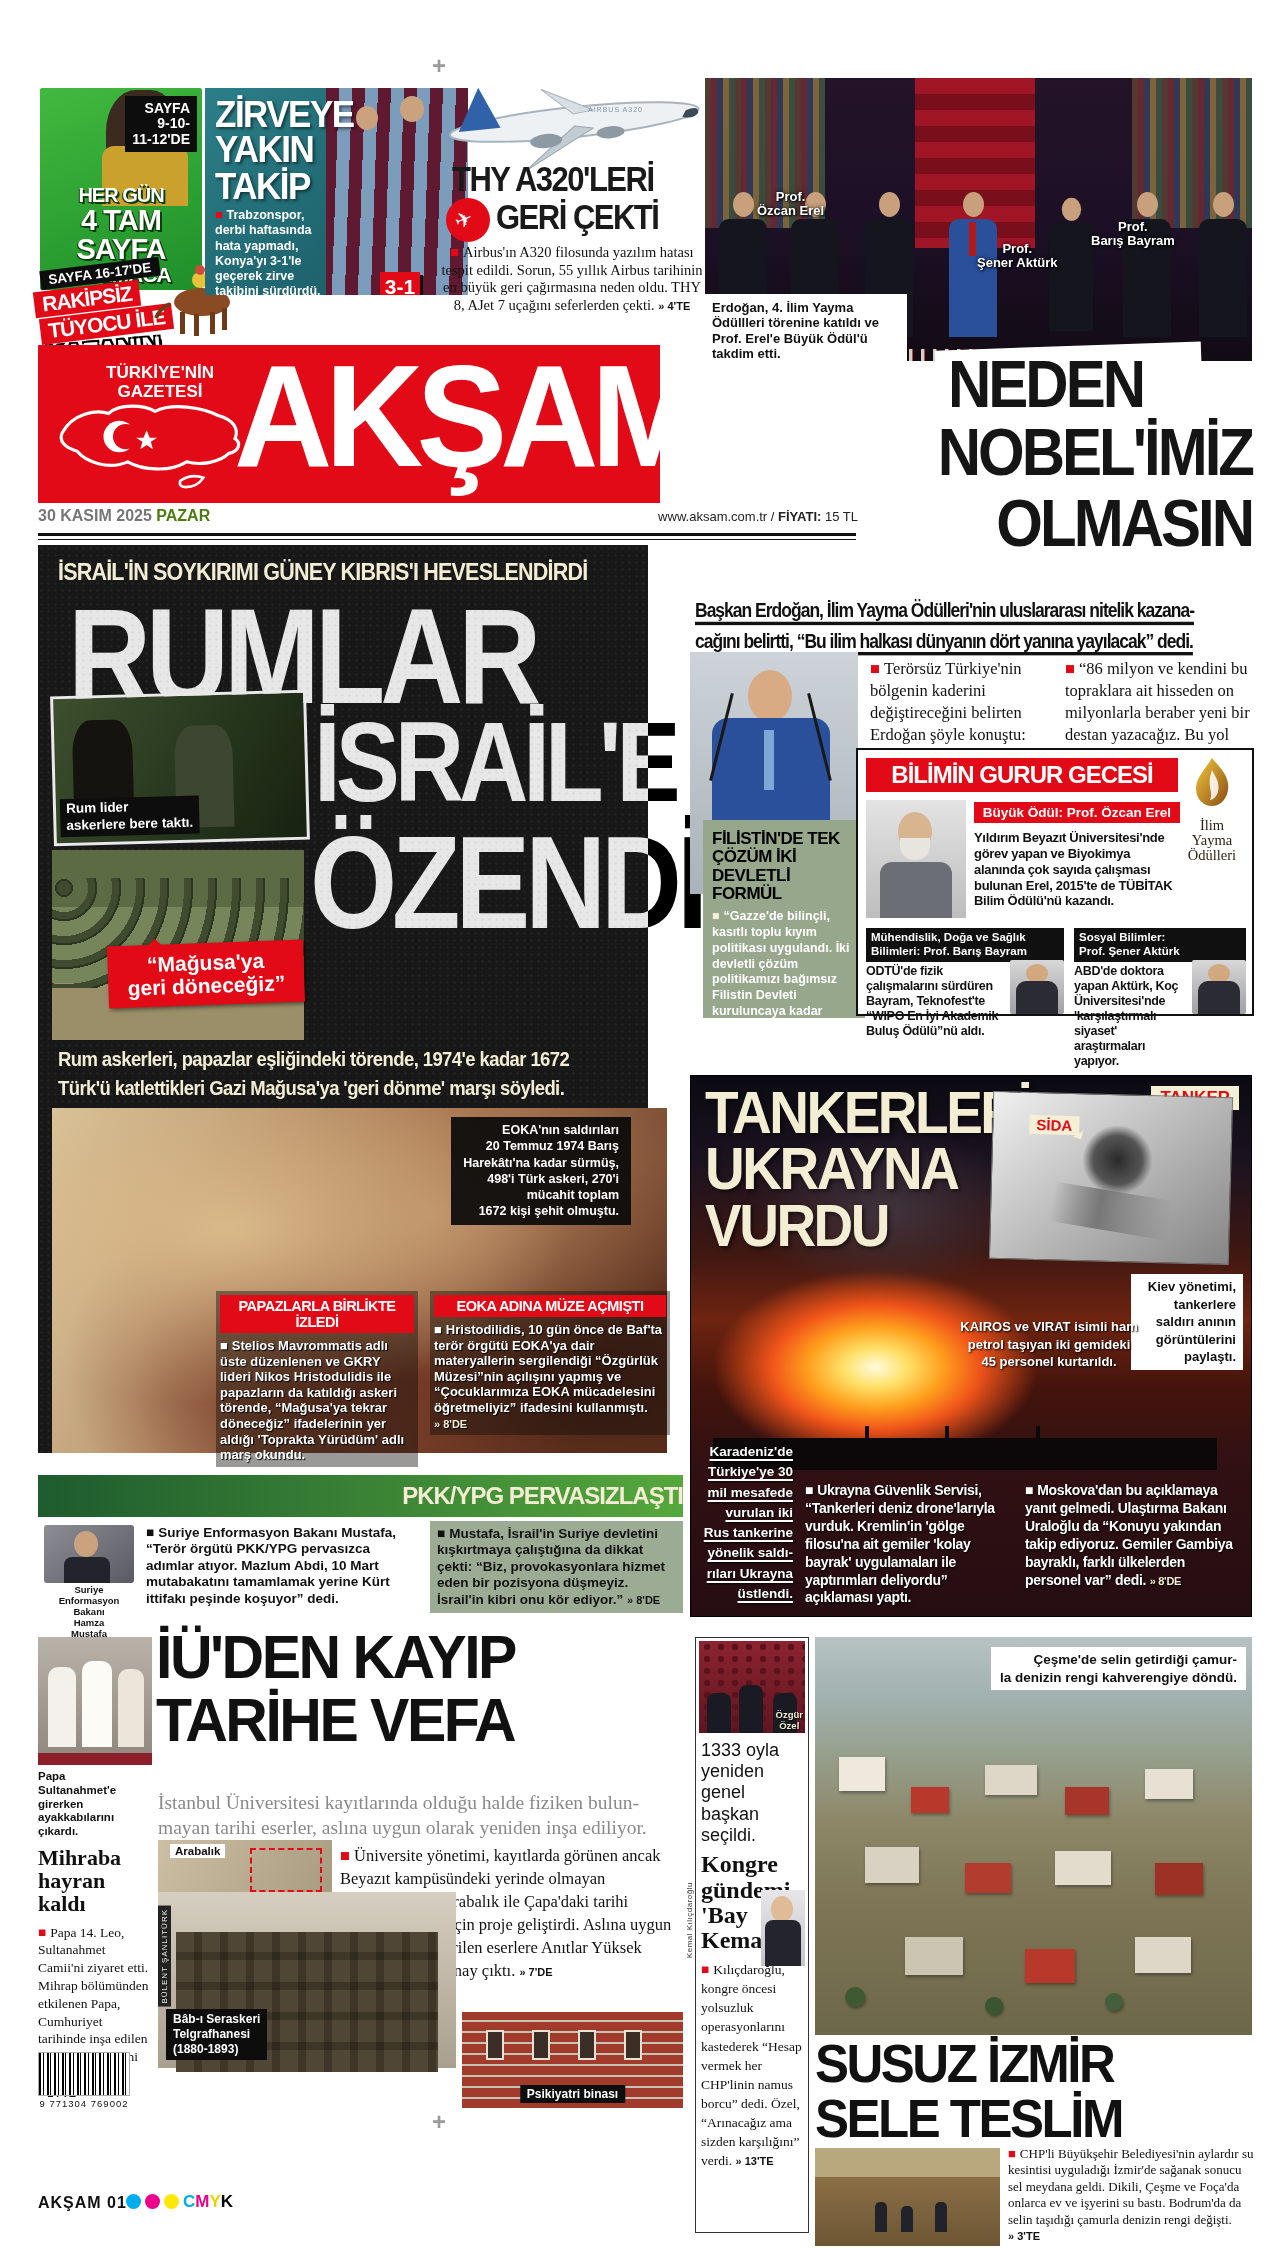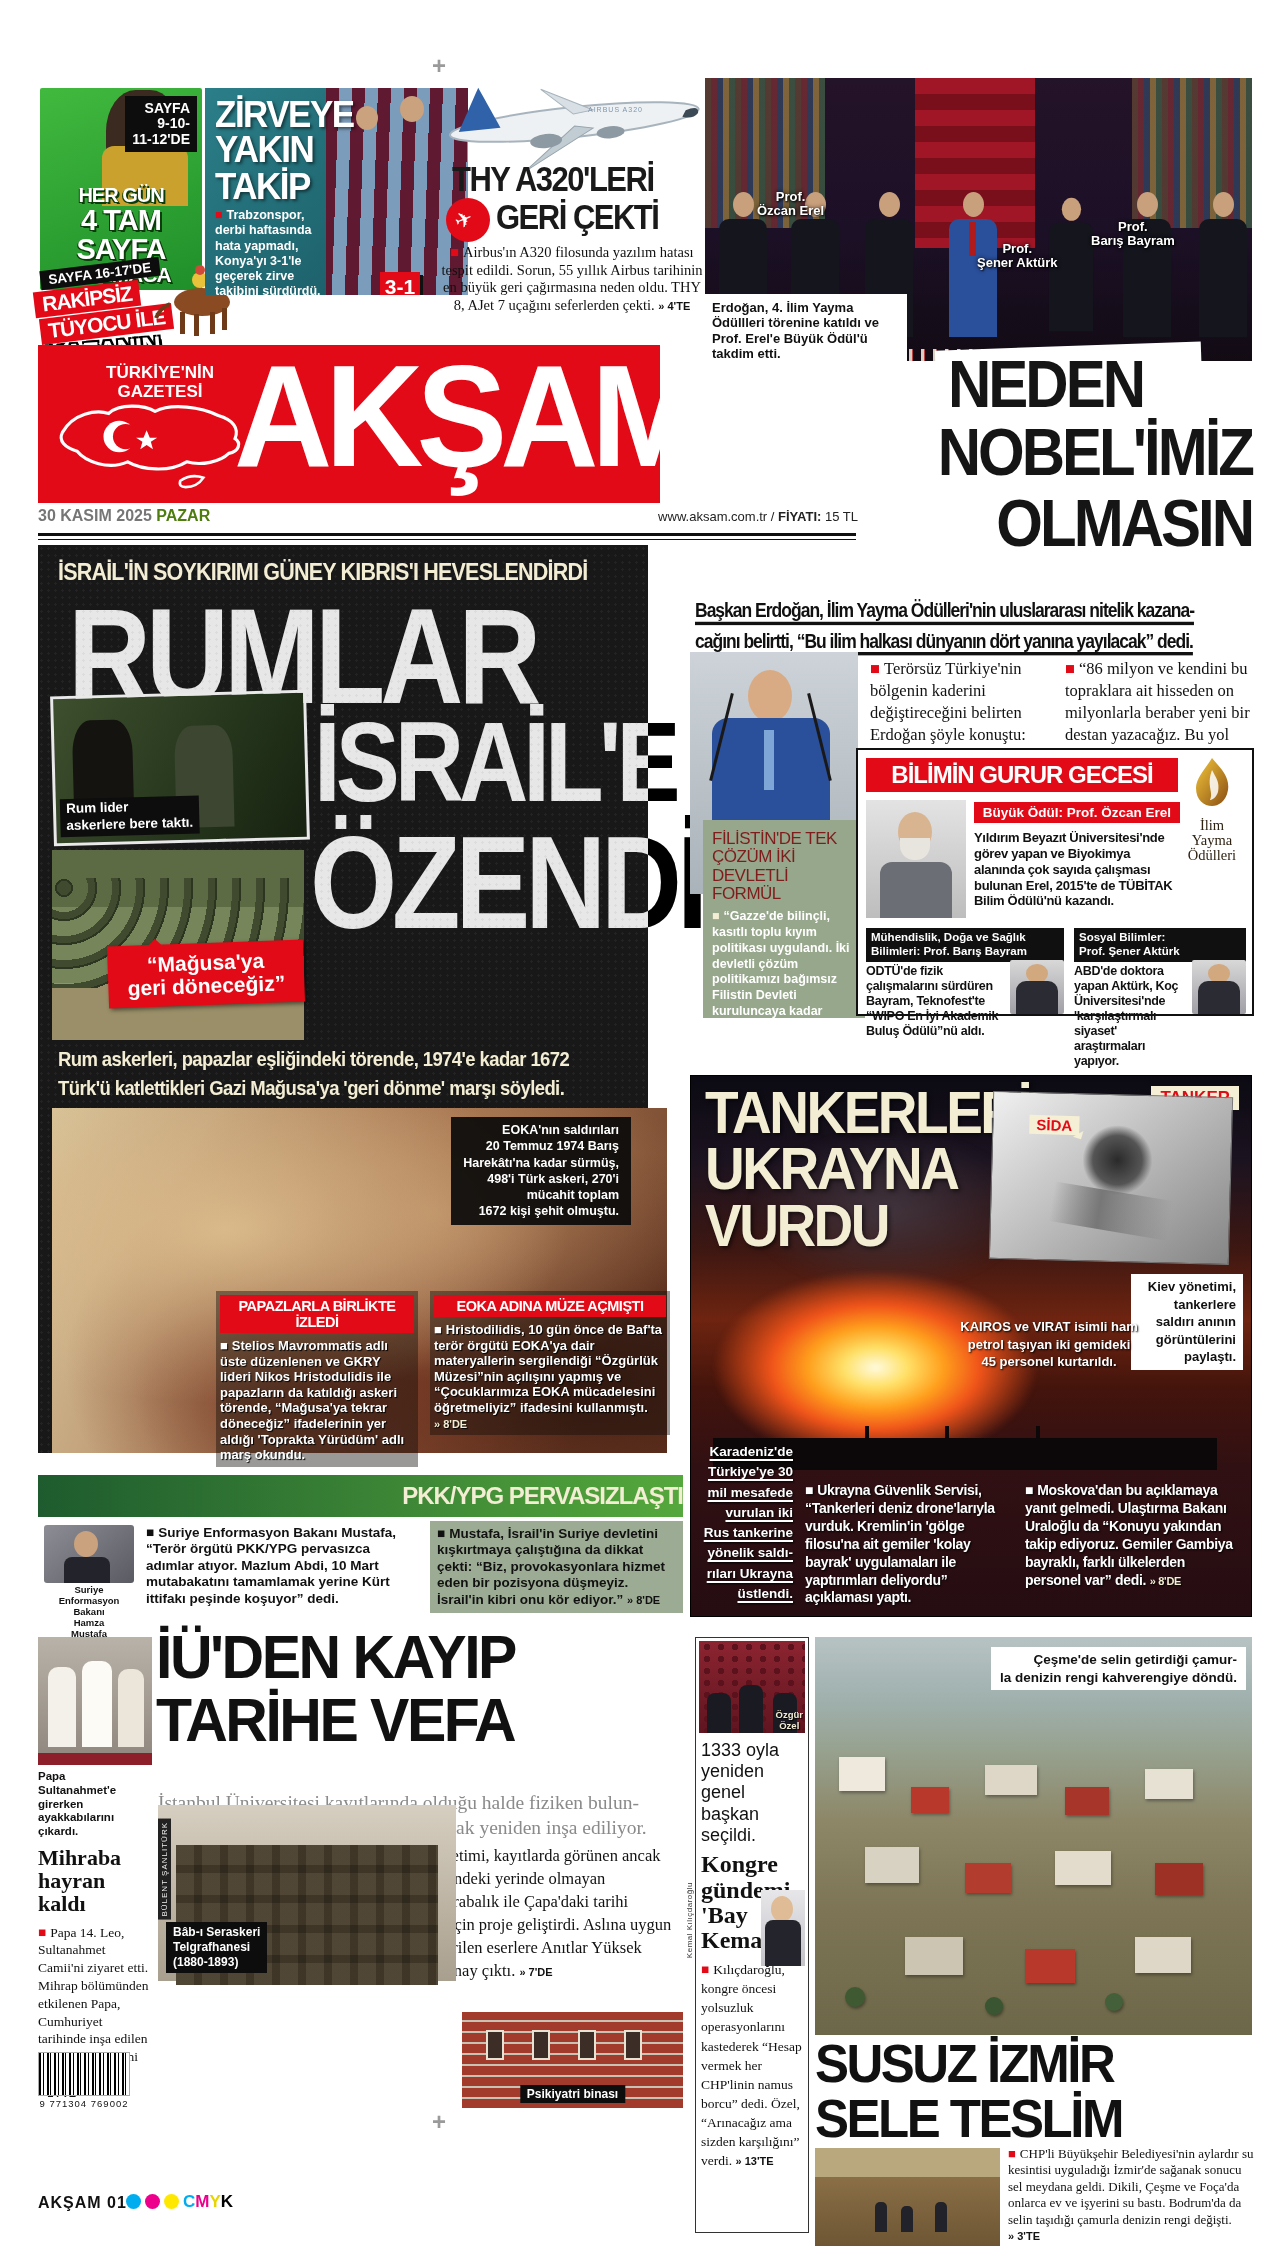--- a/index.html
+++ b/index.html
@@ -95,21 +95,21 @@
 #ndeck{left:695px;top:596px;width:560px;font-size:17.5px;font-weight:bold;letter-spacing:-1px;line-height:1.55;text-decoration:underline;text-decoration-thickness:2.5px;text-underline-offset:4px;transform:scaleY(1.12);transform-origin:top left}
 #erdo{left:690px;top:652px;width:168px;height:242px;background:linear-gradient(180deg,#cdd3d8,#aab3ba)}
 #erdo .hd{position:absolute;left:58px;top:18px;width:44px;height:52px;background:#d9ab85;border-radius:50%}
 #erdo .bd{position:absolute;left:22px;top:66px;width:118px;height:176px;background:#2a4f9b;border-radius:16px 16px 0 0}
 #erdo .tie{position:absolute;left:74px;top:78px;width:10px;height:60px;background:#7ea7d8}
 #erdo .mic{position:absolute;left:30px;top:40px;width:3px;height:90px;background:#191919;transform:rotate(14deg)}
 #erdo .mic2{position:absolute;left:128px;top:40px;width:3px;height:90px;background:#191919;transform:rotate(-14deg)}
 .ncol{position:absolute;top:658px;font-family:"Liberation Serif",serif;font-size:16.5px;line-height:1.33}
 
 #fil{left:703px;top:820px;width:162px;height:198px;background:#97a78c;padding:10px 9px}
-#fil .t{color:#7f1d1d;font-weight:normal;font-size:17px;line-height:1.08;letter-spacing:-.5px}
+#fil .t{color:#000000;font-weight:bold;font-size:17px;line-height:1.08;letter-spacing:-.5px}
 #fil .bd{margin-top:6px;color:#fff;font-weight:bold;font-size:12.5px;line-height:1.26}
 
 #bilim{left:856px;top:748px;width:398px;height:268px;border:2px solid #101010;background:#fff}
 #bilim .ban{position:absolute;left:8px;top:8px;width:312px;height:34px;background:#e30a17;color:#fff;font-weight:bold;font-size:24px;text-align:center;line-height:34px;letter-spacing:-1px}
 #bilim .logo{position:absolute;right:4px;top:6px;width:72px;text-align:center}
 #bilim .logotxt{font-family:"Liberation Serif",serif;font-size:14.5px;line-height:1.05;color:#2e2212;margin-top:6px}
 #bilim .phg{position:absolute;left:8px;top:50px;width:100px;height:118px;background:linear-gradient(180deg,#e3e3e3,#bdbdbd)}
 #bilim .phg .hd{position:absolute;left:32px;top:12px;width:34px;height:40px;background:#d9b491;border-radius:50%}
 #bilim .phg .brd{position:absolute;left:34px;top:38px;width:30px;height:22px;background:#e8e4de;border-radius:0 0 14px 14px}
 #bilim .phg .bd{position:absolute;left:14px;top:62px;width:72px;height:56px;background:#6b6e74;border-radius:12px 12px 0 0}
@@ -148,21 +148,21 @@
 #papa .ph .carpet{position:absolute;left:0;bottom:0;width:100%;height:12px;background:#8c1f2a}
 #papa .cap{margin-top:5px;font-size:11.5px;font-weight:bold;line-height:1.2}
 #papa .hl{margin-top:8px;font-family:"Liberation Serif",serif;font-weight:bold;font-size:22px;line-height:1.04}
 #papa .bd{margin-top:8px;font-family:"Liberation Serif",serif;font-size:13.5px;line-height:1.32}
 #iuhl{left:156px;top:1626px;font-size:59px;font-weight:bold;letter-spacing:-2.5px;line-height:1.02;transform:scaleY(1.05);transform-origin:top left}
 #iudeck{left:158px;top:1790px;width:530px;font-family:"Liberation Serif",serif;font-size:19.5px;color:#8a8a8a;line-height:1.3}
 #iubody{left:340px;top:1844px;width:346px;font-family:"Liberation Serif",serif;font-size:16.5px;line-height:1.4}
 #araba{left:158px;top:1840px;width:174px;height:62px;background:linear-gradient(120deg,#cdbfa4,#a79a7e)}
 #araba .dash{position:absolute;right:10px;top:8px;width:72px;height:44px;border:2px dashed #e30a17}
 #araba .lbl{position:absolute;left:12px;top:4px;background:#fff;font-weight:bold;font-size:11.5px;padding:1px 5px}
-#telgraf{left:158px;top:1805px;width:298px;height:176px;background:linear-gradient(180deg,#d6cec0,#a99f8e)}
+#telgraf{left:158px;top:1892px;width:298px;height:176px;background:linear-gradient(180deg,#d6cec0,#a99f8e)}
 #telgraf .bldg{position:absolute;left:18px;top:40px;width:262px;height:140px;background:repeating-linear-gradient(90deg,#8f8674 0 18px,#6f6656 18px 26px),repeating-linear-gradient(0deg,#8f8674 0 22px,#6f6656 22px 30px);background-blend-mode:multiply}
 #telgraf .cap{position:absolute;left:8px;bottom:8px;background:#0d0d0d;color:#fff;font-weight:bold;font-size:12px;line-height:1.25;padding:3px 7px}
 #telgraf .cred{position:absolute;left:0;top:14px;background:#222;color:#eee;font-size:8px;padding:3px 2px;writing-mode:vertical-rl;transform:rotate(180deg);letter-spacing:1px}
 #brick{left:462px;top:2012px;width:221px;height:96px;background:repeating-linear-gradient(0deg,#a23b2b 0 9px,#c8c2b4 9px 11px)}
 #brick .win{position:absolute;background:#3c2d26;border:2px solid #e8e2d2}
 #brick .cap{position:absolute;left:50%;bottom:5px;transform:translateX(-50%);background:#0d0d0d;color:#fff;font-weight:bold;font-size:12px;padding:2px 7px;white-space:nowrap}
 #kongre{left:695px;top:1637px;width:114px;height:596px;border:1px solid #333;background:#fff}
 #kongre .ph{position:relative;margin:3px;width:106px;height:92px;background:radial-gradient(circle at 8px 6px,#5c121c 0 3px,transparent 3px) 0 0/14px 12px,linear-gradient(180deg,#8c2430,#5f1520)}
 #kongre .ph .f{position:absolute;bottom:0;width:24px;height:40px;background:#1a1b22;border-radius:8px 8px 0 0}
 #kongre .oz{position:absolute;right:2px;bottom:2px;color:#f2edd3;font-weight:bold;font-size:9.5px;line-height:1.1;text-align:center;text-shadow:1px 1px 1px #000}

